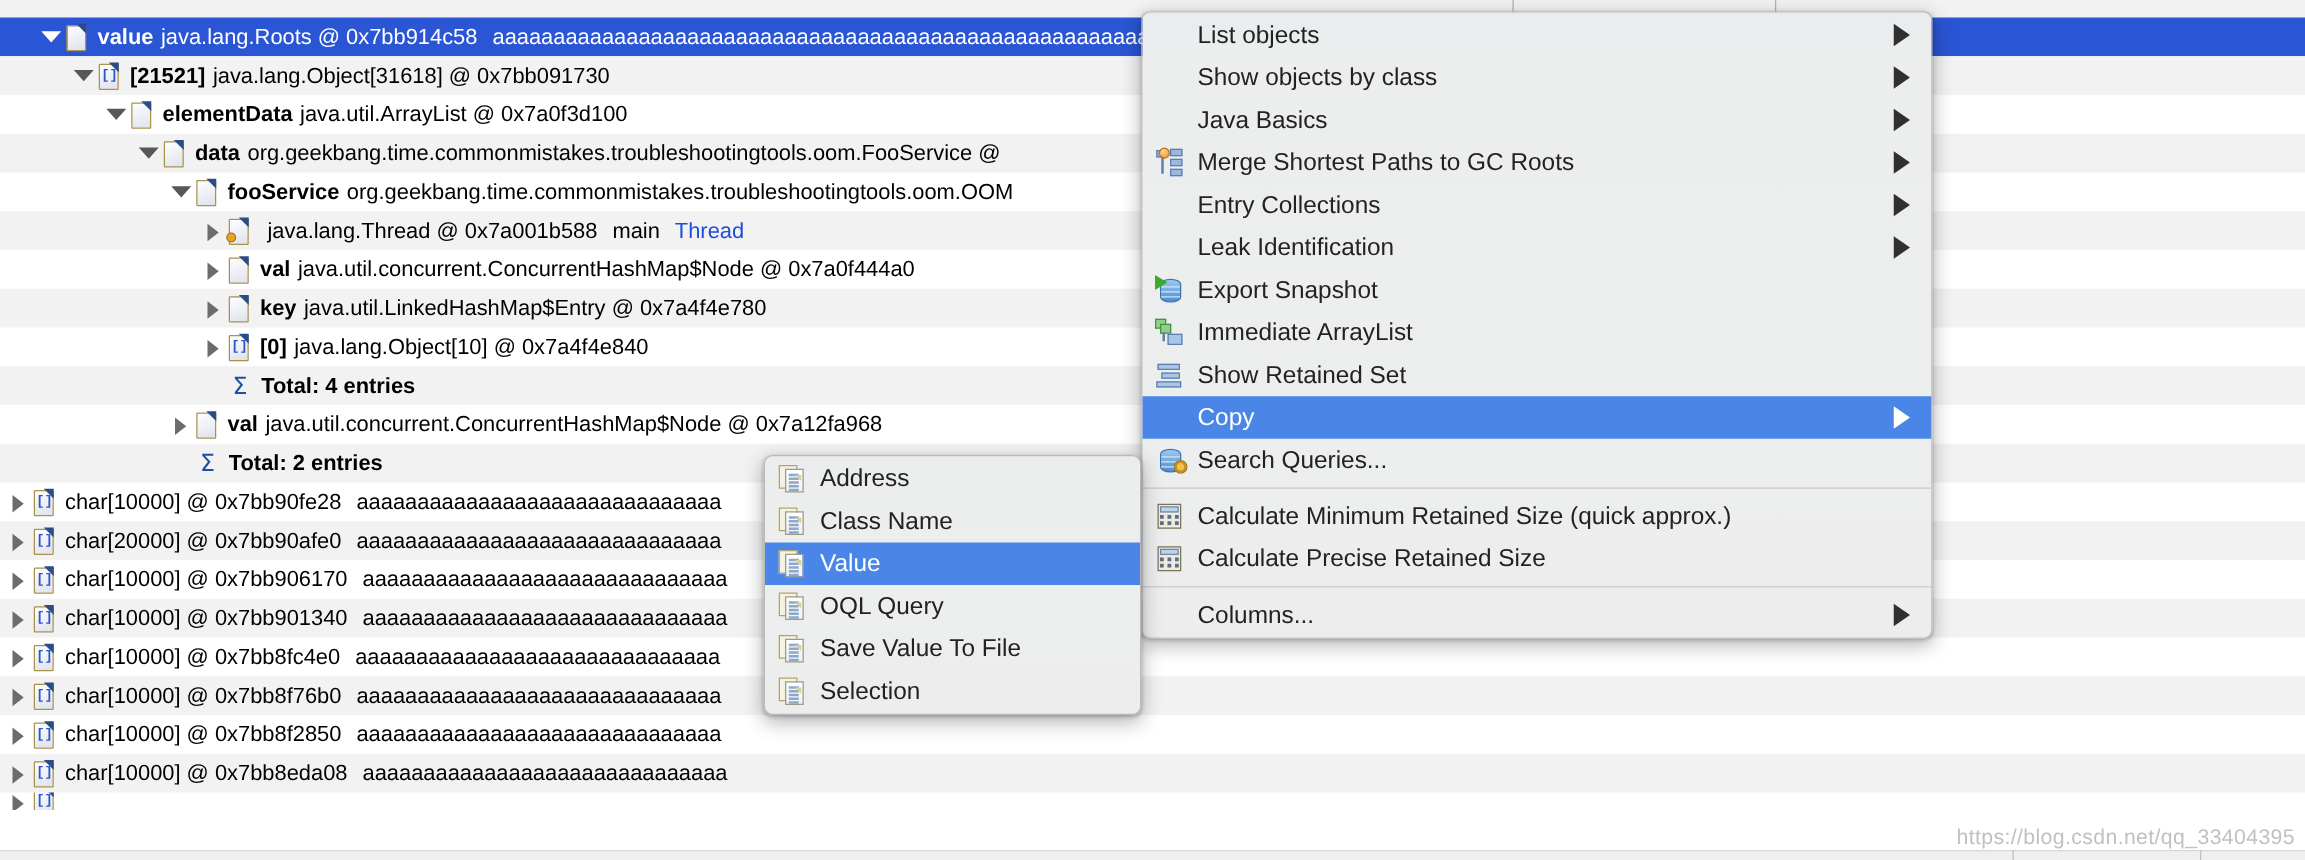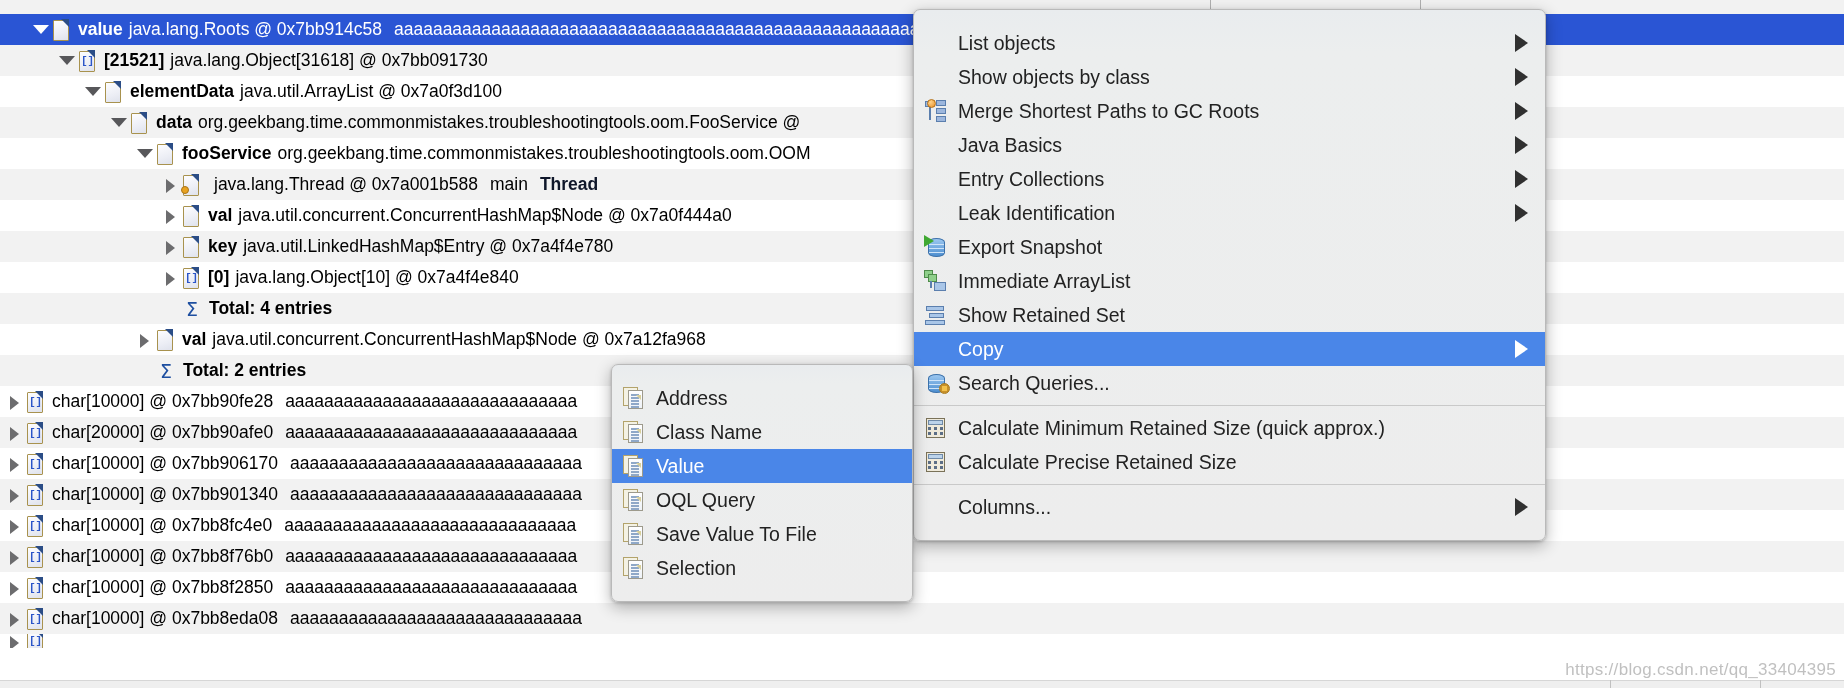--- a/index.html
+++ b/index.html
@@ -90,32 +90,32 @@
     width: 22px; flex: 0 0 22px;
     text-align: center;
     color: #1e4fa0;
     font-size: 19px;
     font-family: "DejaVu Sans", sans-serif;
     margin-right: 6px;
   }
 
   .lbl-bold { font-weight: 700; }
   .lbl-norm { font-weight: 400; }
-  .lbl-gray { color: #0f172a; font-weight: 700; }
+  .lbl-gray { color: #1d4ed8; font-weight: 400; }
   .sp { display: inline-block; width: 6px; }
   .aaa { letter-spacing: 0px; }
 
   
   .menu {
     position: absolute;
     background: linear-gradient(180deg,#e9ecee 0%,#eceeee 8%,#ededed 100%);
     border: 1px solid #b9b9b9;
     border-radius: 7px;
     box-shadow: 0 5px 16px rgba(0,0,0,0.30), 0 1px 3px rgba(0,0,0,0.22);
-    padding: 16px 0;
+    padding: 1px 0;
     font-size: 19.5px;
     color: #222;
   }
   .mi {
     display: flex;
     align-items: center;
     height: 34px;
     padding: 0 14px 0 10px;
     white-space: nowrap;
     position: relative;
@@ -531,38 +531,38 @@
         <span class="micon"></span>
         <span class="mtext">List objects</span>
         <span class="arrow"></span>
       </div>
       <div class="mi">
         <span class="micon"></span>
         <span class="mtext">Show objects by class</span>
         <span class="arrow"></span>
       </div>
       <div class="mi">
+        <span class="micon"></span>
+        <span class="mtext">Java Basics</span>
+        <span class="arrow"></span>
+      </div>
+      <div class="mi">
         <span class="micon ic-tree top">
           <span class="n n1"></span>
           <span class="n stem"></span>
           <span class="n n2"></span>
           <span class="n n3"></span>
           <span class="n n4"></span>
           <span class="ball"></span>
         </span>
         <span class="mtext">Merge Shortest Paths to GC Roots</span>
         <span class="arrow"></span>
       </div>
       <div class="mi">
         <span class="micon"></span>
-        <span class="mtext">Java Basics</span>
-        <span class="arrow"></span>
-      </div>
-      <div class="mi">
-        <span class="micon"></span>
         <span class="mtext">Entry Collections</span>
         <span class="arrow"></span>
       </div>
       <div class="mi">
         <span class="micon"></span>
         <span class="mtext">Leak Identification</span>
         <span class="arrow"></span>
       </div>
       <div class="mi">
         <span class="micon ic-db">

